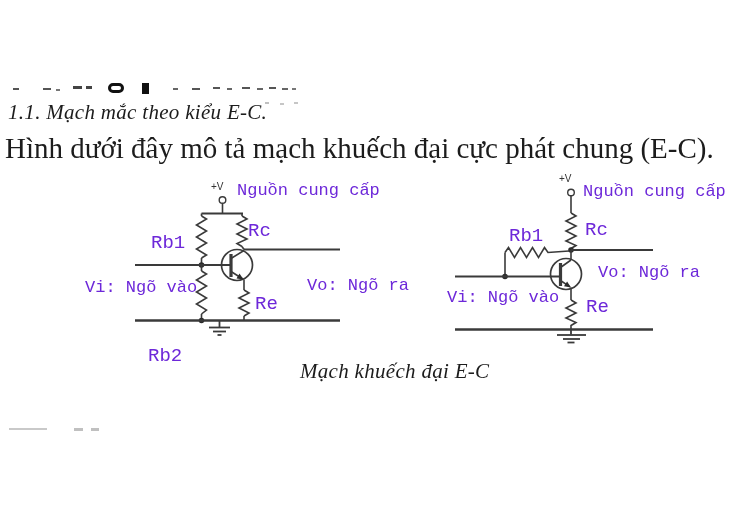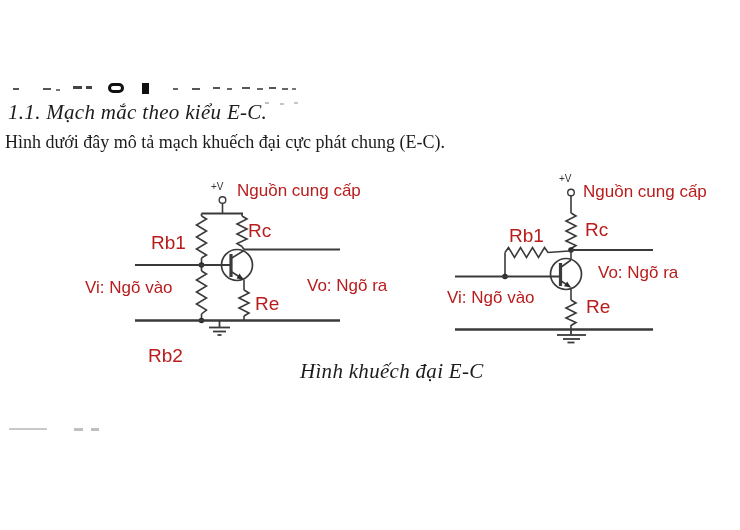--- a/index.html
+++ b/index.html
@@ -8,29 +8,29 @@
     overflow:hidden;font-family:"Liberation Serif",serif;color:#1c1c1c;
   }
   .frag{position:absolute;background:#555;}
   .frag-blob{position:absolute;border:3px solid #111;border-radius:5px;background:#fff;box-sizing:border-box;}
   .frag-bold{position:absolute;background:#111;}
   .heading{
     position:absolute;left:8px;top:100px;font-size:21px;font-style:italic;
     white-space:nowrap;letter-spacing:0.3px;
   }
   .intro{
-    position:absolute;left:5px;top:132px;font-size:18px;white-space:nowrap;
+    position:absolute;left:5px;top:132px;font-size:29px;white-space:nowrap;
   }
   .caption{
     position:absolute;left:300px;top:359px;font-size:21px;font-style:italic;
     white-space:nowrap;letter-spacing:0.3px;
   }
   .schematic{position:absolute;left:0;top:0;}
   .clabel{
-    position:absolute;font-family:Liberation Sans, sans-serif;color:#b91c1c;
+    position:absolute;font-family:Liberation Mono, monospace;color:#6d28d9;
     white-space:nowrap;line-height:1.1;
   }
   .sz17{font-size:17px;}
   .sz19{font-size:19px;}
   .pv{font-size:10px;font-family:"Liberation Sans",sans-serif;color:#333;letter-spacing:0;}
   .ghost{position:absolute;background:#c9c9c9;}
 </style>
 </head>
 <body>
 
@@ -173,21 +173,21 @@
   <span class="clabel sz19" style="left:148px;top:346px;">Rb2</span>
 
   <span class="clabel pv" style="left:559px;top:173px;position:absolute;">+V</span>
   <span class="clabel sz17" style="left:583px;top:183px;">Nguồn cung cấp</span>
   <span class="clabel sz19" style="left:509px;top:226px;">Rb1</span>
   <span class="clabel sz19" style="left:585px;top:220px;">Rc</span>
   <span class="clabel sz17" style="left:598px;top:264px;">Vo: Ngõ ra</span>
   <span class="clabel sz17" style="left:447px;top:289px;">Vi: Ngõ vào</span>
   <span class="clabel sz19" style="left:586px;top:297px;">Re</span>
 
-  <div class="caption">Hình khuếch đại E-C</div>
+  <div class="caption">Mạch khuếch đại E-C</div>
 
   <div>
     <div class="ghost" style="left:9px;top:428px;width:38px;height:2px;"></div>
     <div class="ghost" style="left:74px;top:428px;width:9px;height:3px;background:#c0c0c0;"></div>
     <div class="ghost" style="left:91px;top:428px;width:8px;height:3px;background:#c0c0c0;"></div>
   </div>
 
 </div>
 
 </body></html>

